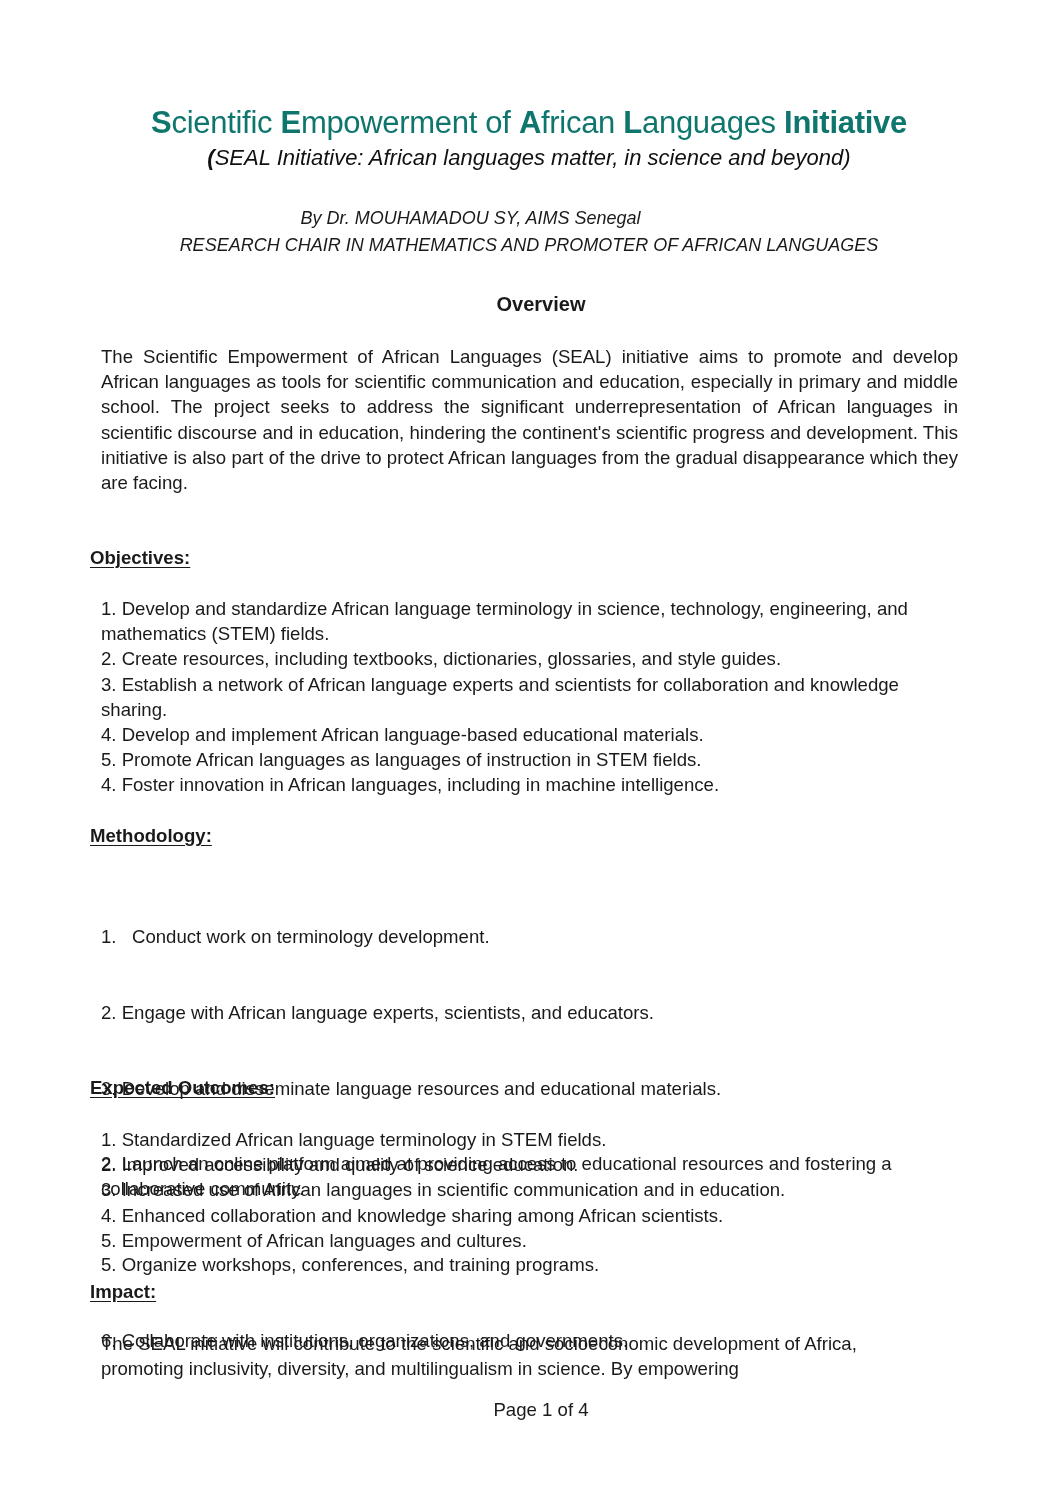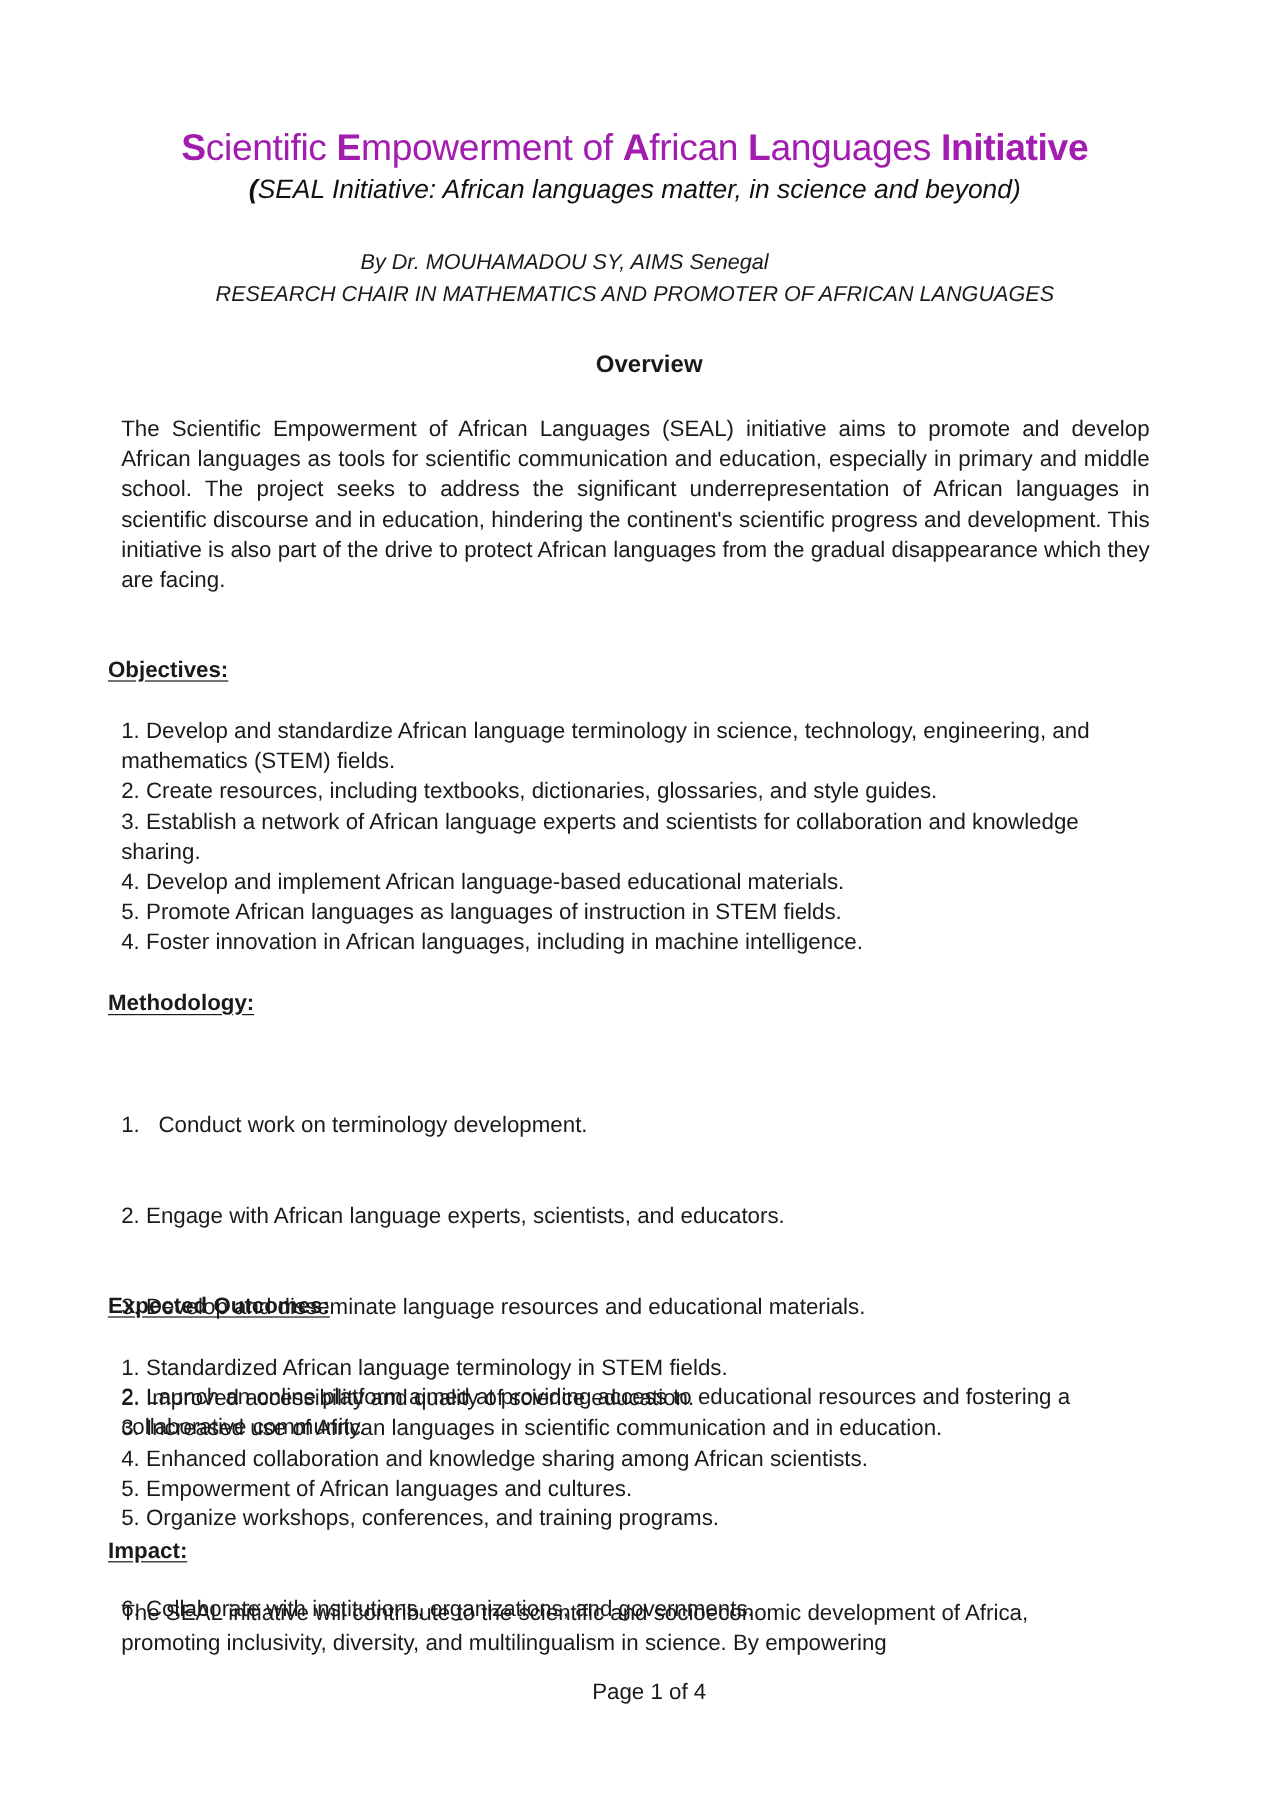--- a/index.html
+++ b/index.html
@@ -3,21 +3,21 @@
   <meta charset="utf-8">
   <style>
     html, body { margin: 0; padding: 0; background: #ffffff; }
     body {
       width: 1058px; height: 1497px; position: relative; overflow: hidden;
       font-family: "Liberation Sans", sans-serif; color: #1a1a1a;
     }
     .page { position: absolute; left: 0; top: 0; width: 1058px; height: 1497px; }
     .title {
       position: absolute; left: 0; width: 1058px; top: 103px;
-      text-align: center; font-size: 31px; line-height: 40px; color: #a21caf;
+      text-align: center; font-size: 31px; line-height: 40px; color: #0f766e;
       letter-spacing: -0.3px;
     }
     .title b { font-weight: bold; }
     .subtitle {
       position: absolute; left: 0; width: 1058px; top: 143px;
       text-align: center; font-size: 22px; line-height: 30px; font-style: italic; color: #111;
     }
     .subtitle b { font-weight: bold; font-style: italic; }
     .byline {
       position: absolute; left: 0; width: 941px; top: 205px;

